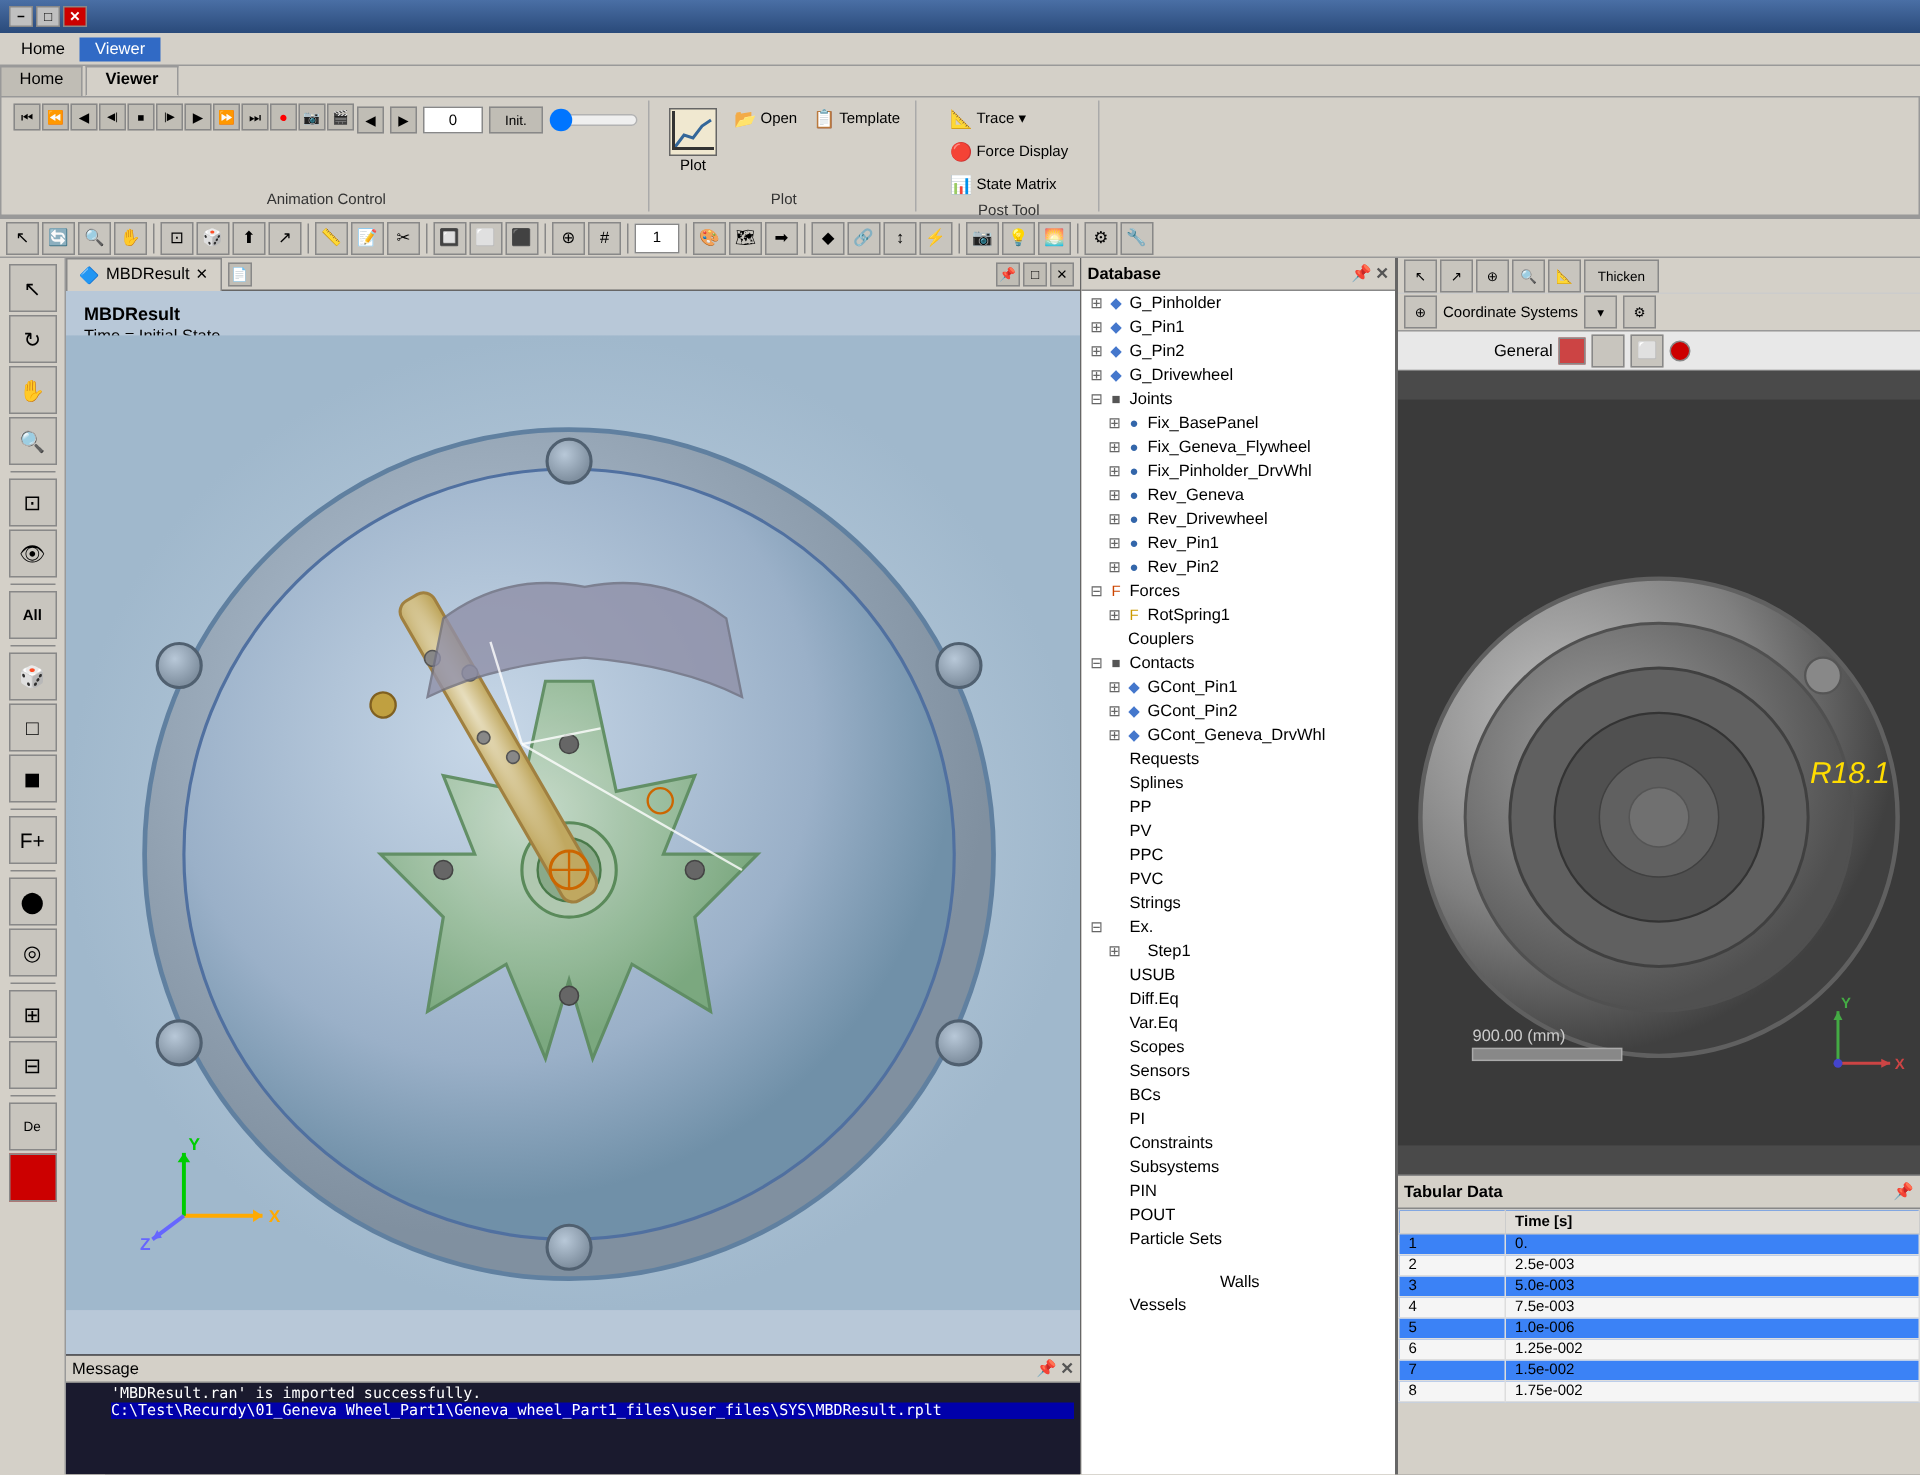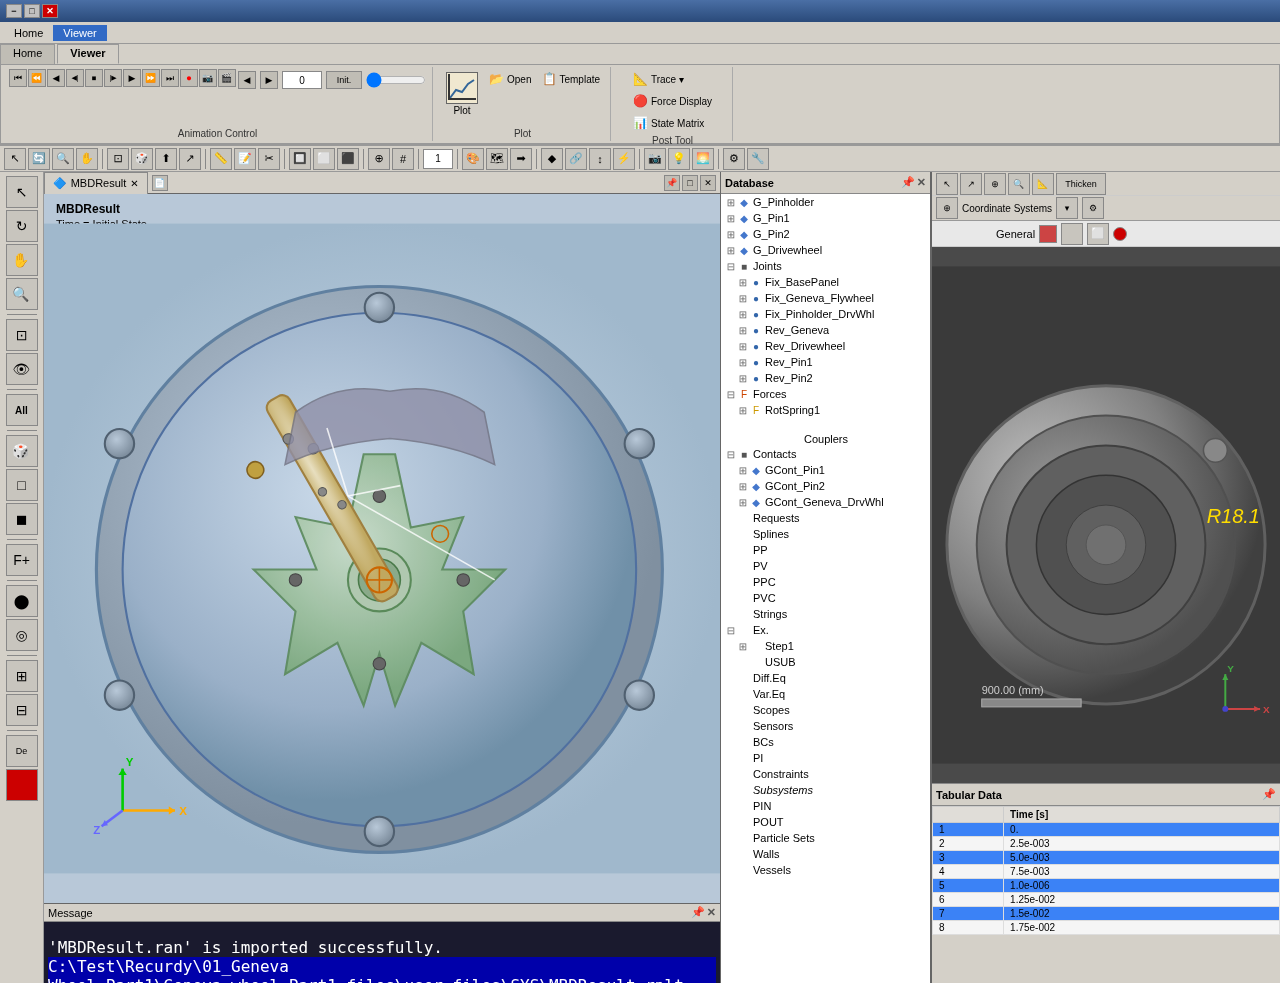--- a/index.html
+++ b/index.html
@@ -225,24 +225,25 @@
       border-top: 1px solid #666;
       position: relative;
     }
     #message-title-bar {
       display: flex; align-items: center; justify-content: space-between;
       background: #d4d0c8; height: 18px; padding: 0 4px;
       border-bottom: 1px solid #888;
     }
     #message-content {
       background: #1a1a2e; color: #ffffff;
-      font-family: monospace; font-size: 16px;
-      padding: 16px 4px;
+      font-family: monospace; font-size: 10px;
+      padding: 2px 4px;
       height: calc(100% - 18px);
       overflow: hidden;
+      margin-left: 26px;
     }
     .msg-line { color: #ffffff; }
     .msg-line.highlight { background: #0000aa; color: #ffffff; }
 
     
     #right-panel {
       width: 210px;
       display: flex;
       flex-direction: column;
       background: #d4d0c8;
@@ -727,21 +728,21 @@
               </span>
               <span>Forces</span>
             </div>
             <div class="tree-item" style="padding-left: 16px;">
               <span class="tree-expand" style="color: rgb(102, 102, 102); font-size: 10px;">⊞</span>
               <span class="tree-icon">
                 <span style="color:#cc9900;">F</span>
               </span>
               <span>RotSpring1</span>
             </div>
-            <div class="tree-item" style="padding-left: 3px; flex-direction: column;">
+            <div class="tree-item" style="padding-left: 3px;">
               <span class="tree-expand" style="color: rgb(102, 102, 102); font-size: 10px;"></span>
               <span class="tree-icon"></span>
               <span>Couplers</span>
             </div>
             <div class="tree-item" style="padding-left: 4px;">
               <span class="tree-expand" style="color: rgb(102, 102, 102); font-size: 10px;">⊟</span>
               <span class="tree-icon">
                 <span style="color:#555;">■</span>
               </span>
               <span>Contacts</span>
@@ -805,21 +806,21 @@
             <div class="tree-item" style="padding-left: 4px;">
               <span class="tree-expand" style="color: rgb(102, 102, 102); font-size: 10px;">⊟</span>
               <span class="tree-icon"></span>
               <span>Ex.</span>
             </div>
             <div class="tree-item" style="padding-left: 16px;">
               <span class="tree-expand" style="color: rgb(102, 102, 102); font-size: 10px;">⊞</span>
               <span class="tree-icon"></span>
               <span>Step1</span>
             </div>
-            <div class="tree-item" style="padding-left: 16px; text-align: center;">
+            <div class="tree-item" style="padding-left: 4px; text-align: center;">
               <span class="tree-expand" style="color: rgb(102, 102, 102); font-size: 10px;"></span>
               <span class="tree-icon"></span>
               <span>USUB</span>
             </div>
             <div class="tree-item" style="padding-left: 4px;">
               <span class="tree-expand" style="color: rgb(102, 102, 102); font-size: 10px;"></span>
               <span class="tree-icon"></span>
               <span>Diff.Eq</span>
             </div>
             <div class="tree-item" style="padding-left: 4px;">
@@ -845,41 +846,41 @@
             <div class="tree-item" style="padding-left: 4px;">
               <span class="tree-expand" style="color: rgb(102, 102, 102); font-size: 10px;"></span>
               <span class="tree-icon"></span>
               <span>PI</span>
             </div>
             <div class="tree-item" style="padding-left: 4px;">
               <span class="tree-expand" style="color: rgb(102, 102, 102); font-size: 10px;"></span>
               <span class="tree-icon"></span>
               <span>Constraints</span>
             </div>
-            <div class="tree-item" style="padding-left: 4px; font-style: italic;">
+            <div class="tree-item" style="padding-left: 4px;">
               <span class="tree-expand" style="color: rgb(102, 102, 102); font-size: 10px;"></span>
               <span class="tree-icon"></span>
               <span>Subsystems</span>
             </div>
             <div class="tree-item" style="padding-left: 4px;">
               <span class="tree-expand" style="color: rgb(102, 102, 102); font-size: 10px;"></span>
               <span class="tree-icon"></span>
               <span>PIN</span>
             </div>
             <div class="tree-item" style="padding-left: 4px;">
               <span class="tree-expand" style="color: rgb(102, 102, 102); font-size: 10px;"></span>
               <span class="tree-icon"></span>
               <span>POUT</span>
             </div>
             <div class="tree-item" style="padding-left: 4px;">
               <span class="tree-expand" style="color: rgb(102, 102, 102); font-size: 10px;"></span>
               <span class="tree-icon"></span>
               <span>Particle Sets</span>
             </div>
-            <div class="tree-item" style="padding-left: 4px;">
+            <div class="tree-item" style="padding-left: 4px; flex-direction: column;">
               <span class="tree-expand" style="color: rgb(102, 102, 102); font-size: 10px;"></span>
               <span class="tree-icon"></span>
               <span>Walls</span>
             </div>
             <div class="tree-item" style="padding-left: 4px;">
               <span class="tree-expand" style="color: rgb(102, 102, 102); font-size: 10px;"></span>
               <span class="tree-icon"></span>
               <span>Vessels</span>
             </div>
           </div>

